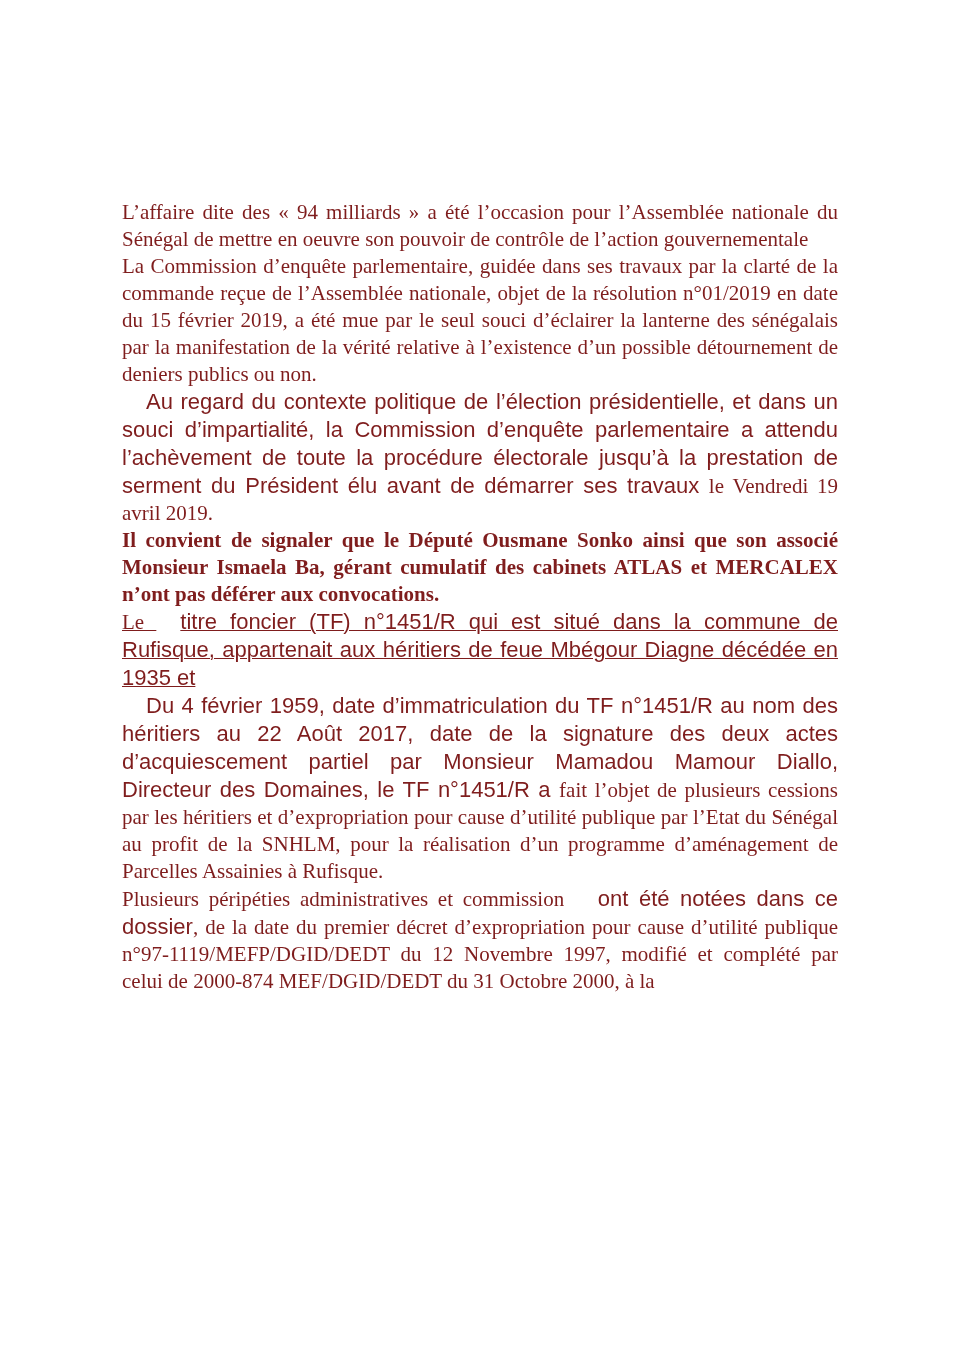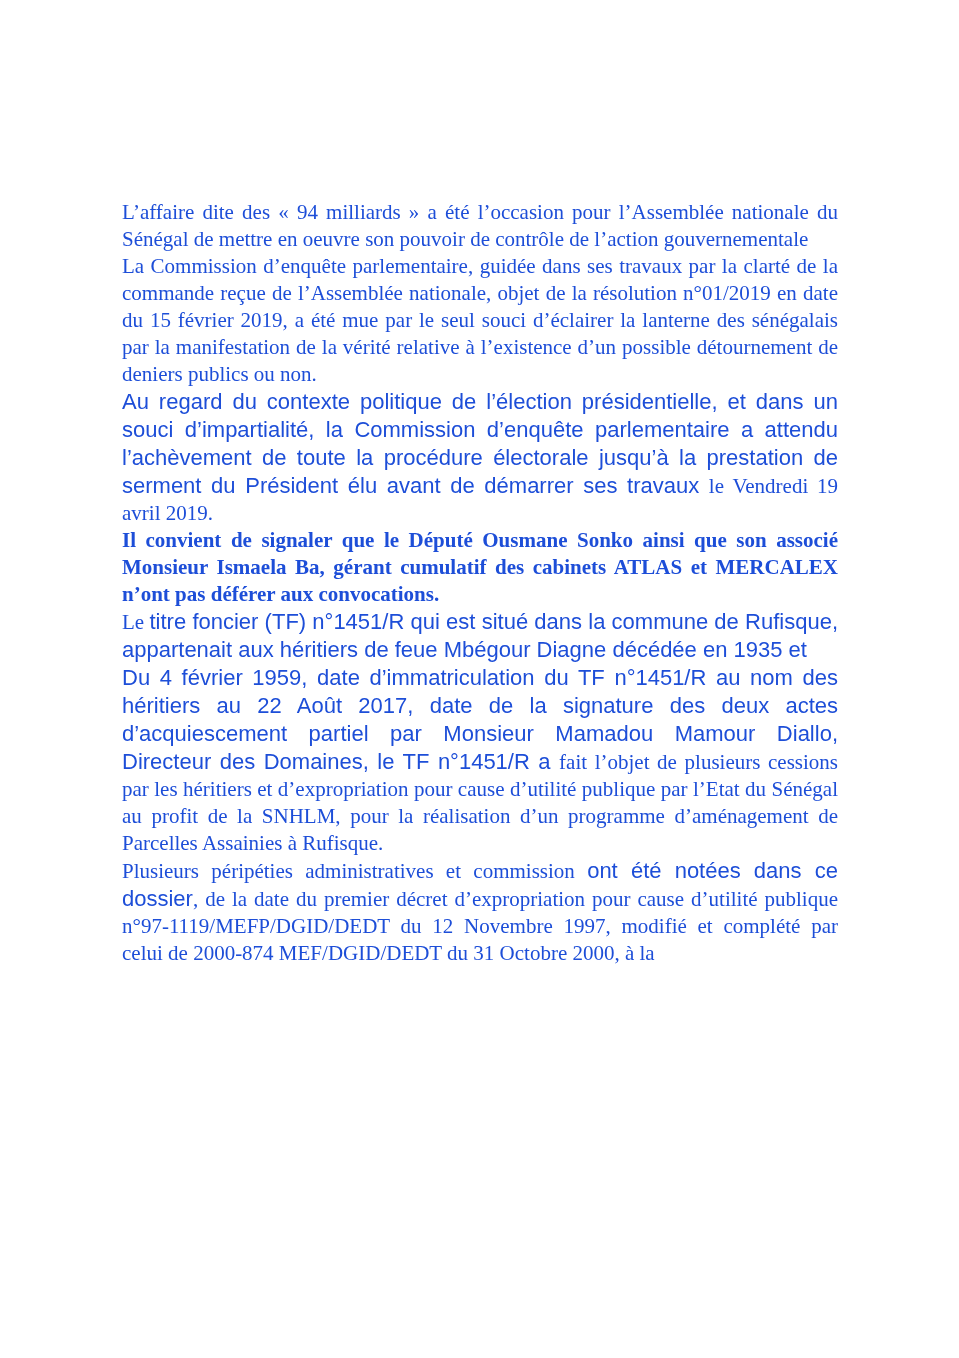--- a/index.html
+++ b/index.html
@@ -17,37 +17,38 @@
   .content {
     position: absolute;
     left: 122px;
     top: 199px;
     width: 716px;
   }
   p.para {
     margin: 0;
     padding: 0;
     text-align: justify;
-    color: #1d4ed8;
+    color: #7f1d1d;
   }
   .serif {
     font-family: "Liberation Serif", serif;
     font-size: 21px;
     line-height: 27px;
   }
   .sans {
     font-family: "Liberation Sans", sans-serif;
     font-size: 22px;
     line-height: 28px;
+    margin-left: 24px;
   }
   
   .mt-51 { margin-top: 51px; }
   .mt-25 { margin-top: 25px; }
   .mt-18 { margin-top: 18px; font-weight: bold; }
-  .mt-14 { margin-top: 14px; }
+  .mt-14 { margin-top: 14px; text-decoration: underline; }
   .mt-4  { margin-top: 4px; }
 </style>
 </head>
 <body>
 
 <div class="page">
   <div class="content">
 
     <p class="para serif"><span class="serif">L’affaire dite des « 94 milliards » a été l’occasion pour l’Assemblée nationale du Sénégal de mettre en oeuvre son pouvoir de contrôle de l’action gouvernementale</span></p>
 

